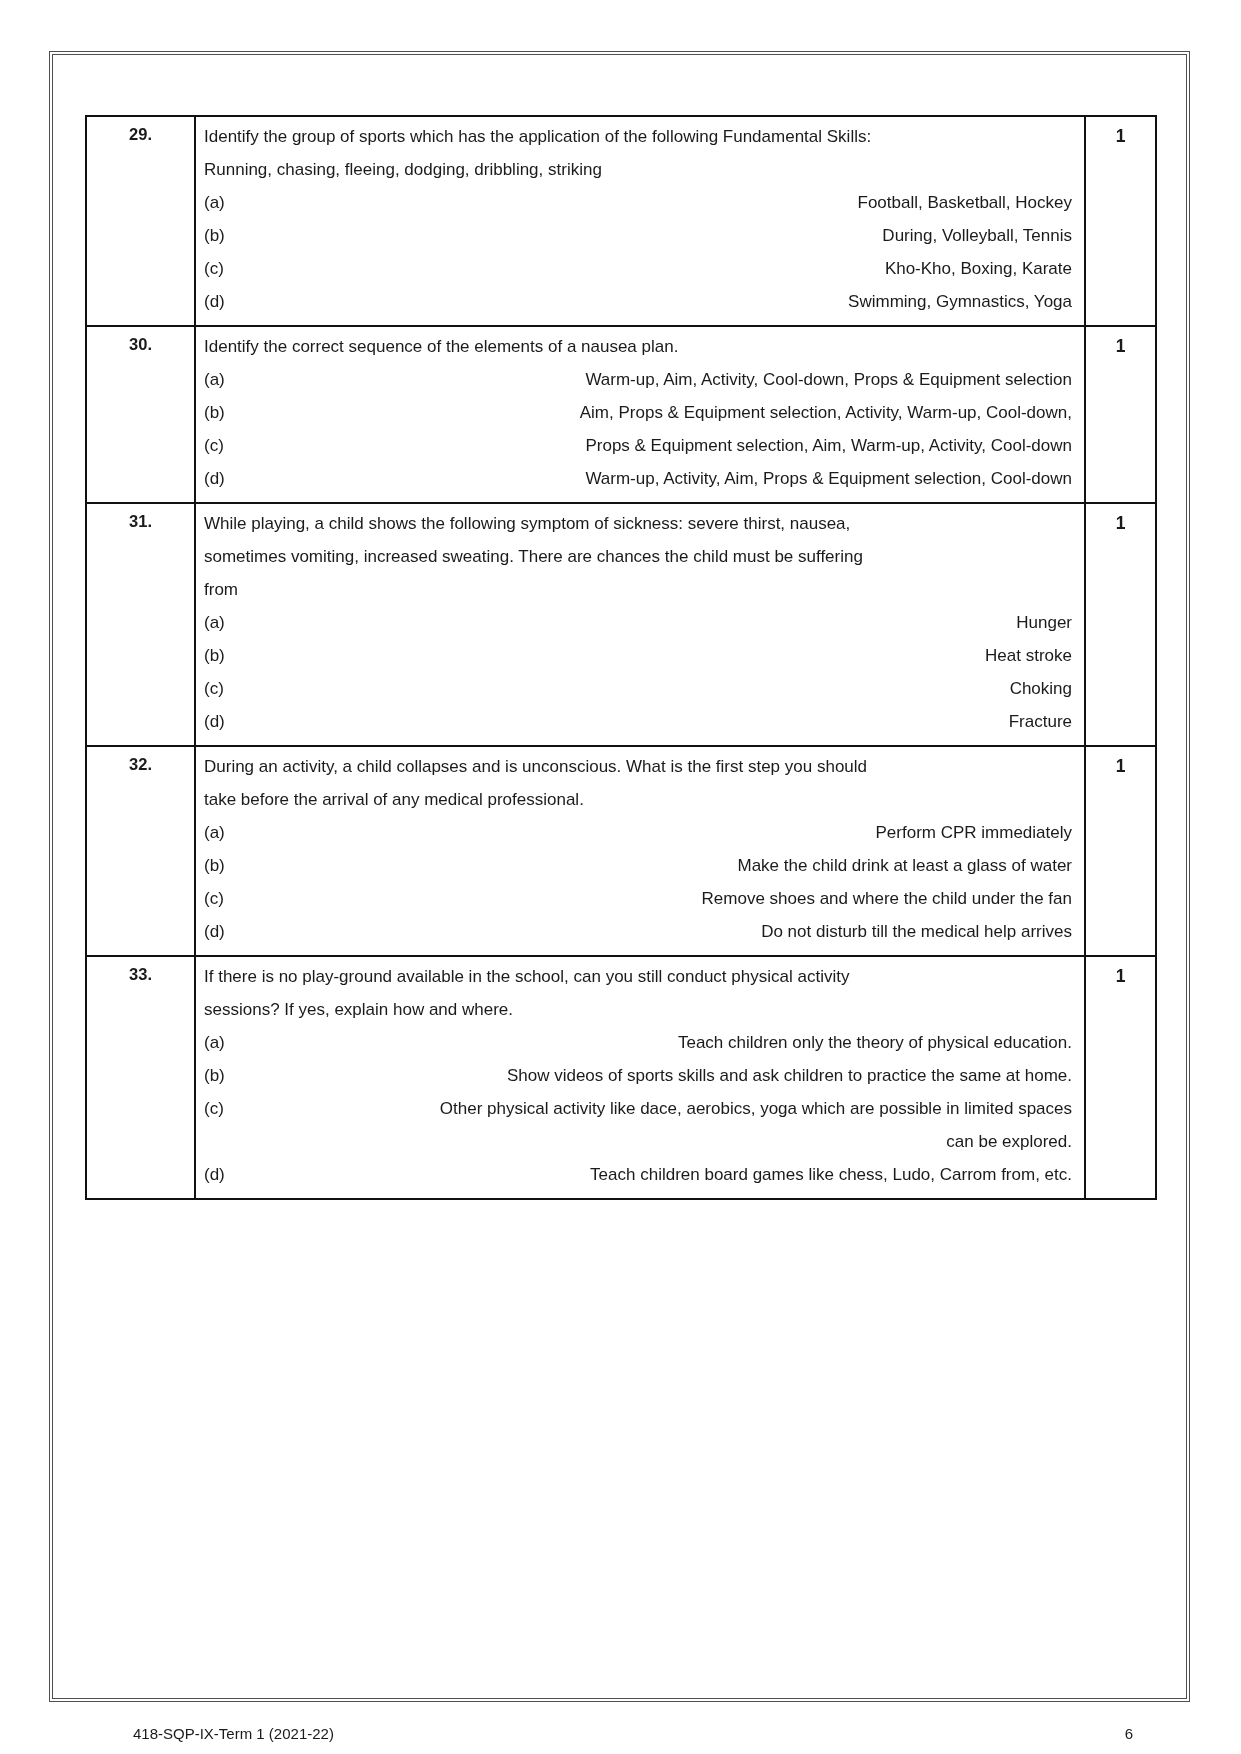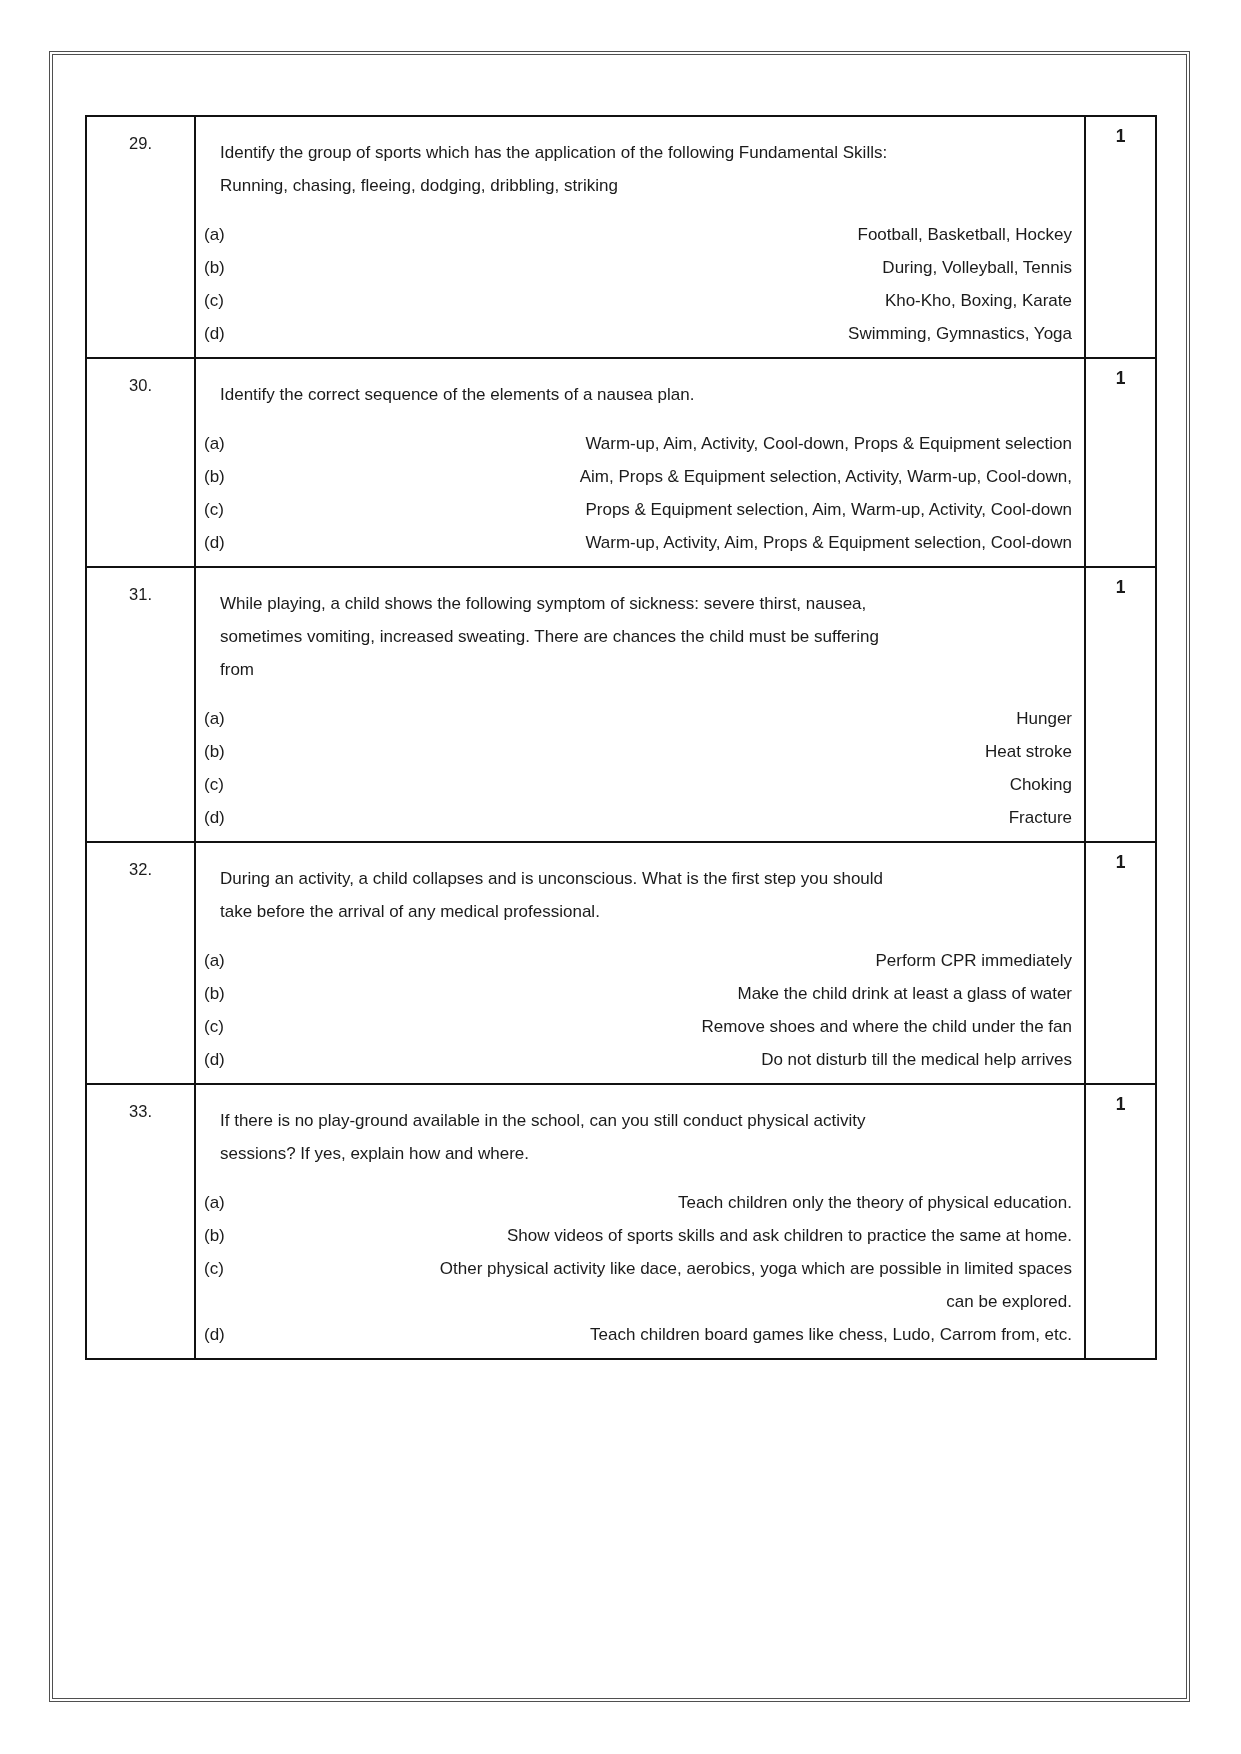--- a/index.html
+++ b/index.html
@@ -34,38 +34,38 @@
     font-size: 17px;
     line-height: 33px;
   }
   table.q-table td {
     border: 2px solid #111111;
     vertical-align: top;
   }
   td.num-cell {
     width: 105px;
     text-align: center;
-    font-weight: normal;
-    padding-top: 10px;
+    font-weight: bold;
+    padding-top: 1px;
     font-size: 16.5px;
   }
   td.content-cell {
     width: 868px;
     padding: 3px 12px 7px 8px;
   }
   td.marks-cell {
     width: 67px;
     text-align: center;
     font-weight: bold;
     padding-top: 3px;
     font-size: 17.5px;
   }
   .q-text {
     white-space: pre-line;
-    margin: 16px;
+    margin: 0;
   }
   .option {
     display: flex;
     align-items: flex-start;
   }
   .opt-label {
     flex: 0 0 34px;
   }
   .opt-text {
     flex: 1;
@@ -214,14 +214,18 @@
             <span class="opt-label">(d)</span>
             <span class="opt-text">Teach children board games like chess, Ludo, Carrom from, etc.</span>
           </div>
         </td>
         <td class="marks-cell">1</td>
       </tr>
 
     </tbody>
   </table>
 
+  <div class="footer">
+    <span>418-SQP-IX-Term 1 (2021-22)</span>
+    <span>6</span>
+  </div>
 
 </div>
 
 </body></html>

